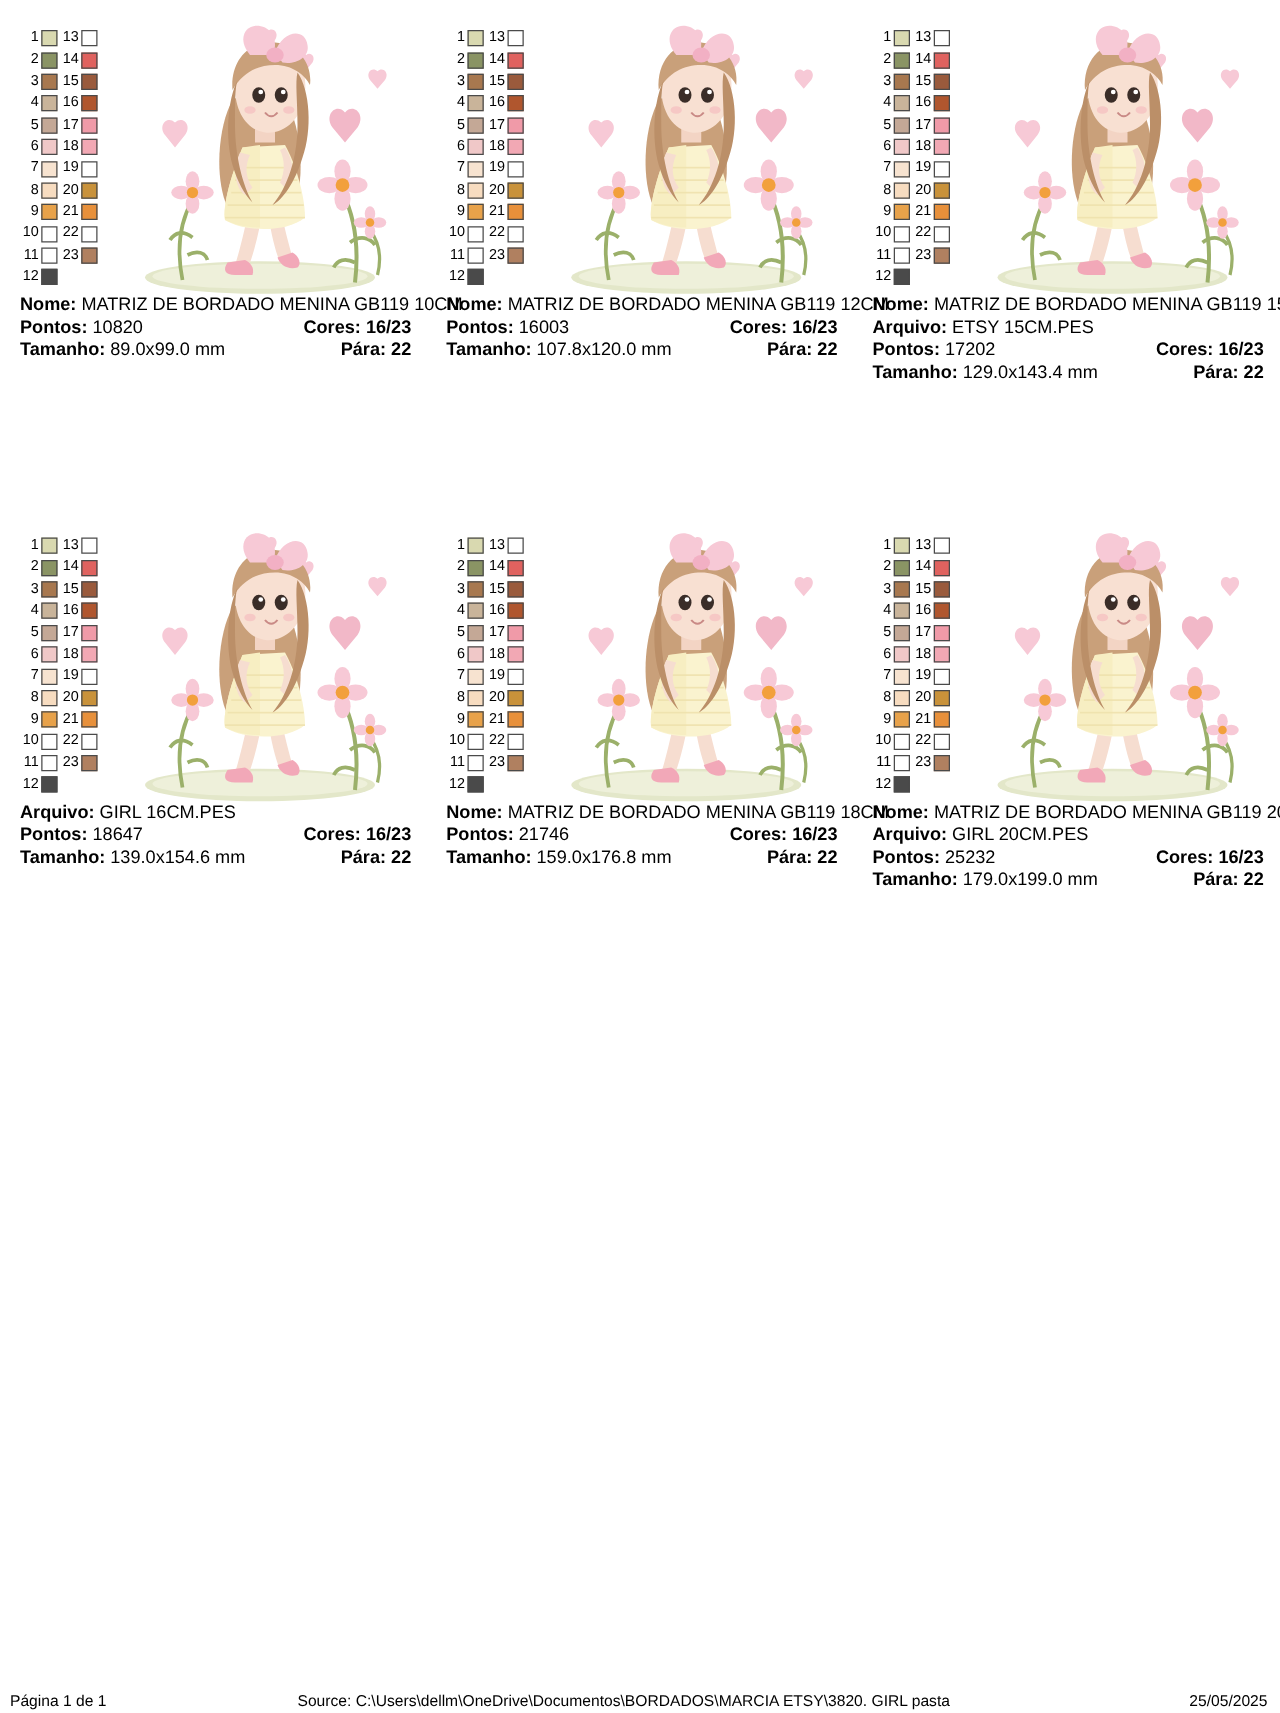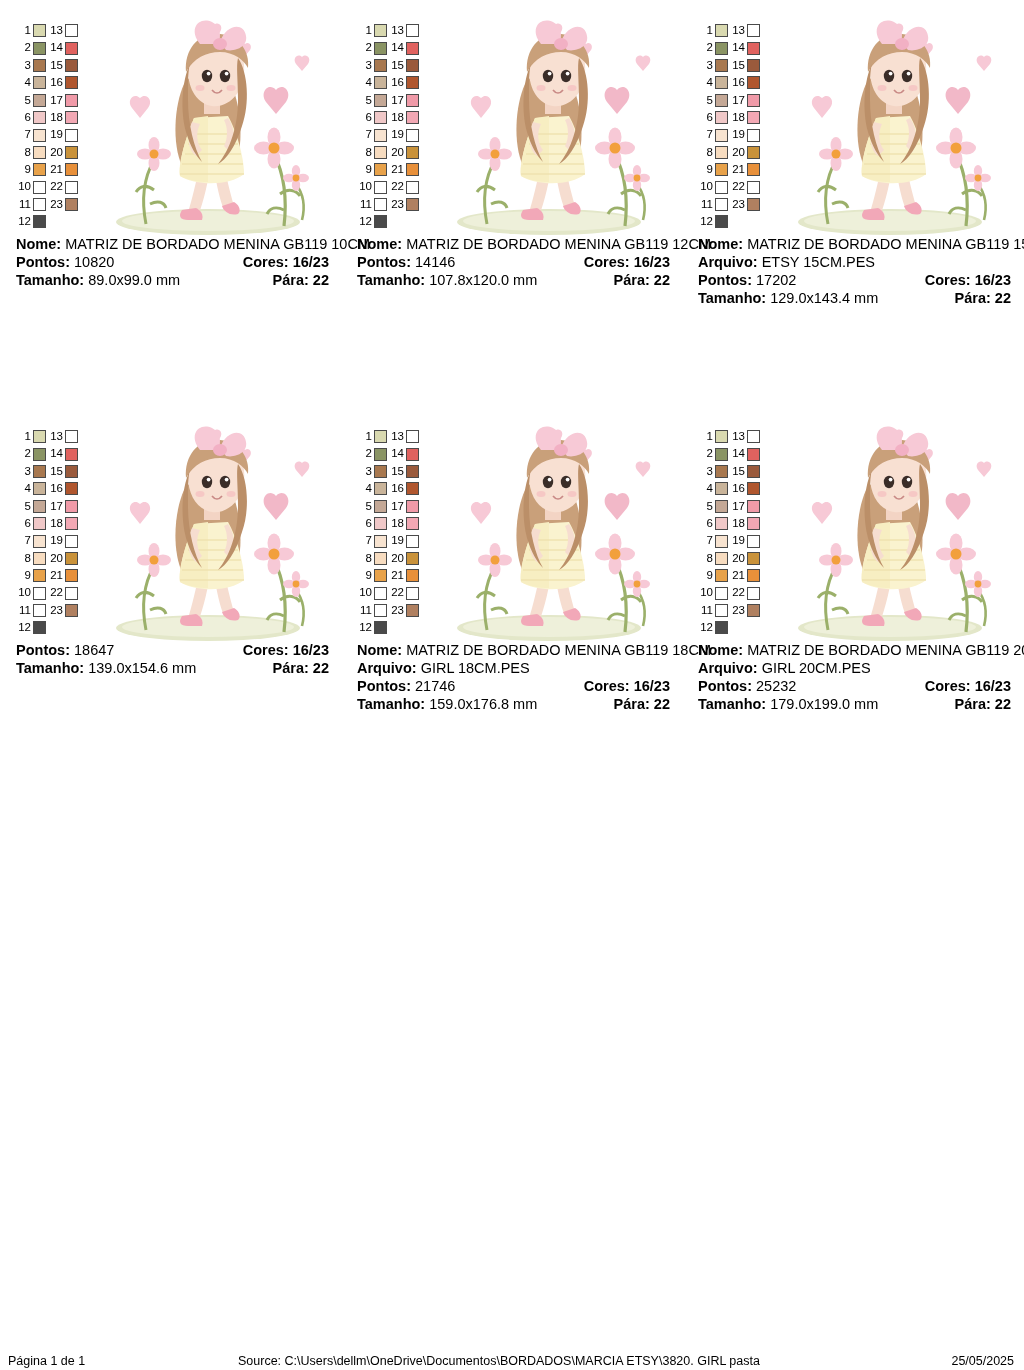--- a/index.html
+++ b/index.html
@@ -456,21 +456,21 @@
   <path d="M124 76 C127 80 131 80 134 76" stroke="#c98a86" stroke-width="1.6" fill="none"></path>
 
   <path d="M112 30 C100 16 110 2 124 8 C132 12 134 22 130 30 Z" fill="#f7c9d6"></path>
   <path d="M132 28 C138 10 156 8 158 22 C160 32 148 38 138 36 Z" fill="#f7c9d6"></path>
   <ellipse cx="132" cy="30" rx="7" ry="6" fill="#f2b0c4"></ellipse>
 </svg>
 </div>
           </div>
           <div class="info">
             <div class="line"><b>Nome:</b> <span>MATRIZ DE BORDADO MENINA GB119 12CM</span></div>
-            <div class="line"><b>Pontos:</b> <span>14146</span><span class="right-val"><b>Cores:</b> <span>16/23</span></span></div>
+            <div class="line"><b>Pontos:</b> <span>16003</span><span class="right-val"><b>Cores:</b> <span>16/23</span></span></div>
             <div class="line"><b>Tamanho:</b> <span>107.8x120.0 mm</span><span class="right-val"><b>Pára:</b> <span>22</span></span></div>
           </div>
         </div>
         <div class="cell">
           <div class="design-area">
             <div class="legend">
               <div class="legend-row">
                 <span class="lnum">1</span>
                 <span class="sw" style="background:#d9d9b0"></span>
                 <span class="lnum2">13</span>
@@ -803,20 +803,21 @@
   <ellipse cx="143" cy="74" rx="4.5" ry="3" fill="#f6c3c3" opacity="0.85"></ellipse>
   <path d="M124 76 C127 80 131 80 134 76" stroke="#c98a86" stroke-width="1.6" fill="none"></path>
 
   <path d="M112 30 C100 16 110 2 124 8 C132 12 134 22 130 30 Z" fill="#f7c9d6"></path>
   <path d="M132 28 C138 10 156 8 158 22 C160 32 148 38 138 36 Z" fill="#f7c9d6"></path>
   <ellipse cx="132" cy="30" rx="7" ry="6" fill="#f2b0c4"></ellipse>
 </svg>
 </div>
           </div>
           <div class="info">
+            <div class="line"><b>Arquivo:</b> <span>GIRL 16CM.PES</span></div>
             <div class="line"><b>Pontos:</b> <span>18647</span><span class="right-val"><b>Cores:</b> <span>16/23</span></span></div>
             <div class="line"><b>Tamanho:</b> <span>139.0x154.6 mm</span><span class="right-val"><b>Pára:</b> <span>22</span></span></div>
           </div>
         </div>
         <div class="cell">
           <div class="design-area">
             <div class="legend">
               <div class="legend-row">
                 <span class="lnum">1</span>
                 <span class="sw" style="background:#d9d9b0"></span>
@@ -975,21 +976,20 @@
   <path d="M124 76 C127 80 131 80 134 76" stroke="#c98a86" stroke-width="1.6" fill="none"></path>
 
   <path d="M112 30 C100 16 110 2 124 8 C132 12 134 22 130 30 Z" fill="#f7c9d6"></path>
   <path d="M132 28 C138 10 156 8 158 22 C160 32 148 38 138 36 Z" fill="#f7c9d6"></path>
   <ellipse cx="132" cy="30" rx="7" ry="6" fill="#f2b0c4"></ellipse>
 </svg>
 </div>
           </div>
           <div class="info">
             <div class="line"><b>Nome:</b> <span>MATRIZ DE BORDADO MENINA GB119 18CM</span></div>
-            <div class="line"><b>Arquivo:</b> <span>GIRL 18CM.PES</span></div>
             <div class="line"><b>Pontos:</b> <span>21746</span><span class="right-val"><b>Cores:</b> <span>16/23</span></span></div>
             <div class="line"><b>Tamanho:</b> <span>159.0x176.8 mm</span><span class="right-val"><b>Pára:</b> <span>22</span></span></div>
           </div>
         </div>
         <div class="cell">
           <div class="design-area">
             <div class="legend">
               <div class="legend-row">
                 <span class="lnum">1</span>
                 <span class="sw" style="background:#d9d9b0"></span>

